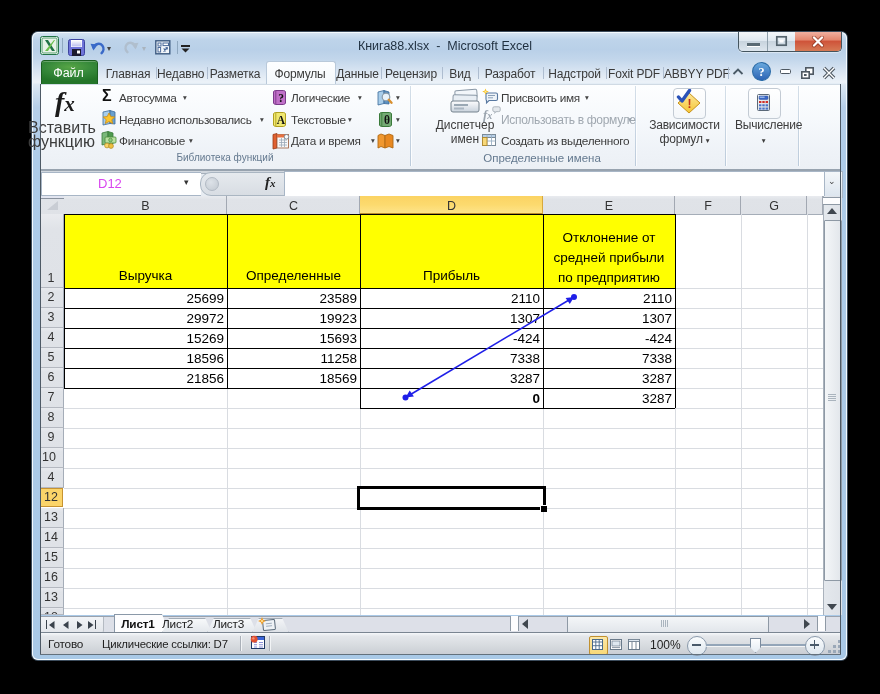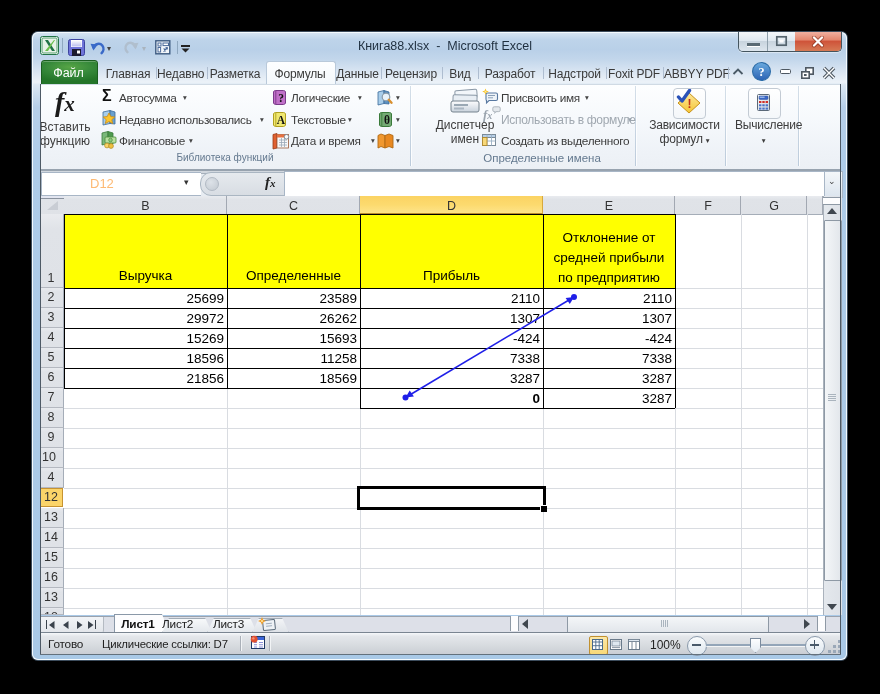--- a/index.html
+++ b/index.html
@@ -119,21 +119,21 @@
 <div class="a" style="left:411px;top:86px;width:1px;height:80px;background:rgba(255,255,255,0.8)"></div>
 <div class="a" style="left:635px;top:86px;width:1px;height:80px;background:linear-gradient(180deg,#d4dfe9,#bccbdb)"></div>
 <div class="a" style="left:636px;top:86px;width:1px;height:80px;background:rgba(255,255,255,0.8)"></div>
 <div class="a" style="left:725px;top:86px;width:1px;height:80px;background:linear-gradient(180deg,#d4dfe9,#bccbdb)"></div>
 <div class="a" style="left:726px;top:86px;width:1px;height:80px;background:rgba(255,255,255,0.8)"></div>
 <div class="a" style="left:798px;top:86px;width:1px;height:80px;background:linear-gradient(180deg,#d4dfe9,#bccbdb)"></div>
 <div class="a" style="left:799px;top:86px;width:1px;height:80px;background:rgba(255,255,255,0.8)"></div>
 <div class="tx" style="left:120px;top:152px;width:210px;text-align:center;font-size:10px;color:#64798f">Библиотека функций</div>
 <div class="tx" style="left:437px;top:152px;width:210px;text-align:center;font-size:11.5px;color:#64798f">Определенные имена</div>
 <div class="tx" style="left:55px;top:86px;width:34px;height:30px;font-family:'Liberation Serif',serif;font-style:italic;font-weight:bold;font-size:28px;color:#1a1a1a">f<span style="font-size:21px">x</span></div>
-<div class="tx" style="left:36px;top:121px;width:58px;text-align:center;font-size:12px;color:#3c3c3c;line-height:13.8px">Вставить<br>функцию</div>
+<div class="tx" style="left:28px;top:121px;width:58px;text-align:center;font-size:16px;color:#3c3c3c;line-height:13.8px">Вставить<br>функцию</div>
 <div class="tx" style="left:102px;top:87px;font-size:16px;font-weight:bold;color:#111">Σ</div>
 <div class="tx" style="left:119px;top:91px;font-size:11.8px;letter-spacing:-0.3px;color:#3c3c3c">Автосумма</div>
 <div class="tx" style="left:183px;top:93px;font-size:7.5px;color:#444">▾</div>
 <svg class="a" style="left:100px;top:109px" width="18" height="18" viewBox="0 0 18 18">
 <path d="M3 3 L10 1.5 L10 14.5 L3 16 Z" fill="#a8cdea" stroke="#3a6a9a" stroke-width="0.8"></path>
 <path d="M10 1.5 L15 3 L15 15 L10 14.5 Z" fill="#6aa0cc" stroke="#3a6a9a" stroke-width="0.8"></path>
 <path d="M9 4 L10.8 7.6 L14.8 8 L11.8 10.7 L12.7 14.6 L9 12.5 L5.3 14.6 L6.2 10.7 L3.2 8 L7.2 7.6 Z" fill="#fcc42c" stroke="#c88a14" stroke-width="0.8"></path>
 </svg>
 <div class="tx" style="left:119px;top:113px;font-size:11.8px;letter-spacing:-0.3px;color:#3c3c3c">Недавно использовались</div>
 <div class="tx" style="left:260px;top:115px;font-size:7.5px;color:#444">▾</div>
@@ -261,21 +261,21 @@
         <stop offset="1" stop-color="#c8d2dc"></stop>
       </linearGradient>
     </defs>
 </svg>
 <div class="tx" style="left:735px;top:119px;width:57px;text-align:center;font-size:12px;letter-spacing:-0.2px;color:#3c3c3c;line-height:13.5px">Вычисление<br><span style="font-size:7.5px">▾</span></div>
 <div class="a" style="left:40px;top:169px;width:801px;height:2px;background:#98a3af"></div>
 <div class="a" style="left:40px;top:171px;width:801px;height:2px;background:#d2d8df"></div>
 <div class="a" style="left:40px;top:173px;width:801px;height:1px;background:#a6b0bb"></div>
 <div class="a" style="left:40px;top:174px;width:801px;height:22px;background:#e7ecf2"></div>
 <div class="a" style="left:41px;top:172px;width:159px;height:22px;background:#fff;border:1px solid #a8b6c6;border-right:none"></div>
-<div class="tx" style="left:90px;top:176px;font-size:13px;color:#fdba74">D12</div>
+<div class="tx" style="left:98px;top:176px;font-size:13px;color:#d946ef">D12</div>
 <div class="tx" style="left:184px;top:177px;font-size:9px;color:#333">▾</div>
 <div class="a" style="left:200px;top:172px;width:84px;height:22px;background:linear-gradient(180deg,#e6eaee,#d8dde3);border:1px solid #aab6c2;border-radius:11px 0 0 11px"></div>
 <div class="a" style="left:205px;top:177px;width:12px;height:12px;border-radius:50%;background:radial-gradient(circle at 40% 35%,#dde2e8,#c2c9d1);border:1px solid #b2bac4"></div>
 <div class="tx" style="left:265px;top:174px;font-family:'Liberation Serif',serif;font-style:italic;font-weight:bold;font-size:15px;color:#222">f<span style="font-size:11px">x</span></div>
 <div class="a" style="left:284px;top:171px;width:539px;height:24px;background:#fff;border:1px solid #a8b6c6"></div>
 <div class="a" style="left:824px;top:171px;width:17px;height:25px;background:linear-gradient(180deg,#f4f7fa,#dce5ee);border:1px solid #a8b6c6"></div>
 <div class="tx" style="left:828px;top:176px;font-size:9px;color:#444">⌄</div>
 <div class="a" style="left:40px;top:196px;width:783px;height:419px;background:#fff;overflow:hidden"></div>
 <div class="a" style="left:40px;top:196px;width:24px;height:18px;background:linear-gradient(180deg,#e9ebef 0%,#e0e3e8 20%,#dfe2e7 100%);border-right:1px solid #a2a8b2;border-bottom:1px solid #a5adb8"></div>
 <div class="a" style="left:40px;top:196px;width:783px;height:2px;background:#e2e5f0"></div>
@@ -374,21 +374,21 @@
 <div class="a" style="left:360px;top:408px;width:315px;height:1px;background:#000"></div>
 <div class="tx" style="left:64px;top:268px;width:163px;text-align:center;font-size:13.5px;color:#000">Выручка</div>
 <div class="tx" style="left:227px;top:268px;width:133px;text-align:center;font-size:13.5px;color:#000">Определенные</div>
 <div class="tx" style="left:360px;top:268px;width:183px;text-align:center;font-size:13.5px;color:#000">Прибыль</div>
 <div class="a" style="left:543px;top:228px;width:132px;text-align:center;font-size:13.5px;color:#000;line-height:20px">Отклонение от<br>средней прибыли<br>по предприятию</div>
 <div class="tx" style="left:64px;top:291px;width:160px;text-align:right;font-size:13.5px;font-weight:normal;color:#000">25699</div>
 <div class="tx" style="left:227px;top:291px;width:130px;text-align:right;font-size:13.5px;font-weight:normal;color:#000">23589</div>
 <div class="tx" style="left:360px;top:291px;width:180px;text-align:right;font-size:13.5px;font-weight:normal;color:#000">2110</div>
 <div class="tx" style="left:543px;top:291px;width:129px;text-align:right;font-size:13.5px;font-weight:normal;color:#000">2110</div>
 <div class="tx" style="left:64px;top:311px;width:160px;text-align:right;font-size:13.5px;font-weight:normal;color:#000">29972</div>
-<div class="tx" style="left:227px;top:311px;width:130px;text-align:right;font-size:13.5px;font-weight:normal;color:#000">26262</div>
+<div class="tx" style="left:227px;top:311px;width:130px;text-align:right;font-size:13.5px;font-weight:normal;color:#000">19923</div>
 <div class="tx" style="left:360px;top:311px;width:180px;text-align:right;font-size:13.5px;font-weight:normal;color:#000">1307</div>
 <div class="tx" style="left:543px;top:311px;width:129px;text-align:right;font-size:13.5px;font-weight:normal;color:#000">1307</div>
 <div class="tx" style="left:64px;top:331px;width:160px;text-align:right;font-size:13.5px;font-weight:normal;color:#000">15269</div>
 <div class="tx" style="left:227px;top:331px;width:130px;text-align:right;font-size:13.5px;font-weight:normal;color:#000">15693</div>
 <div class="tx" style="left:360px;top:331px;width:180px;text-align:right;font-size:13.5px;font-weight:normal;color:#000">-424</div>
 <div class="tx" style="left:543px;top:331px;width:129px;text-align:right;font-size:13.5px;font-weight:normal;color:#000">-424</div>
 <div class="tx" style="left:64px;top:351px;width:160px;text-align:right;font-size:13.5px;font-weight:normal;color:#000">18596</div>
 <div class="tx" style="left:227px;top:351px;width:130px;text-align:right;font-size:13.5px;font-weight:normal;color:#000">11258</div>
 <div class="tx" style="left:360px;top:351px;width:180px;text-align:right;font-size:13.5px;font-weight:normal;color:#000">7338</div>
 <div class="tx" style="left:543px;top:351px;width:129px;text-align:right;font-size:13.5px;font-weight:normal;color:#000">7338</div>

